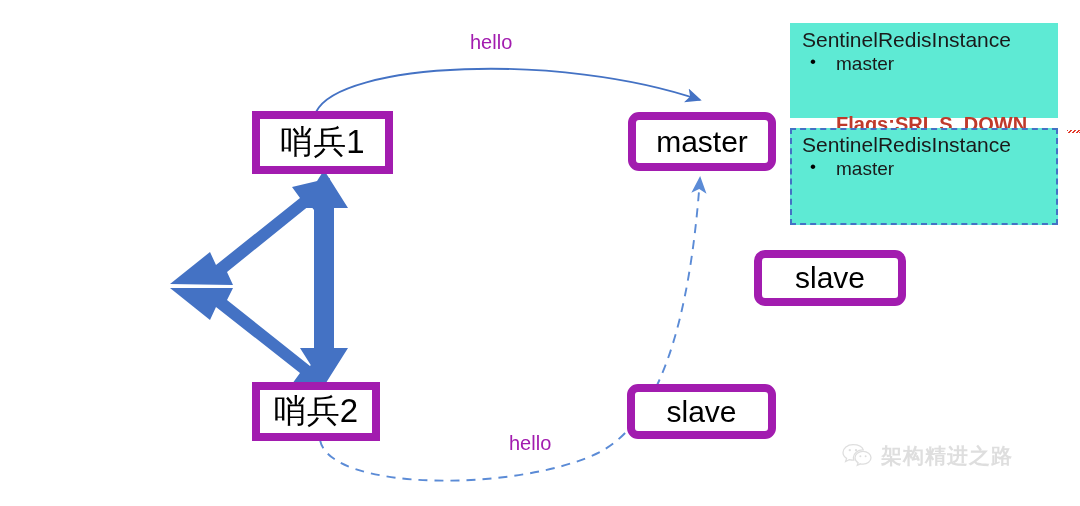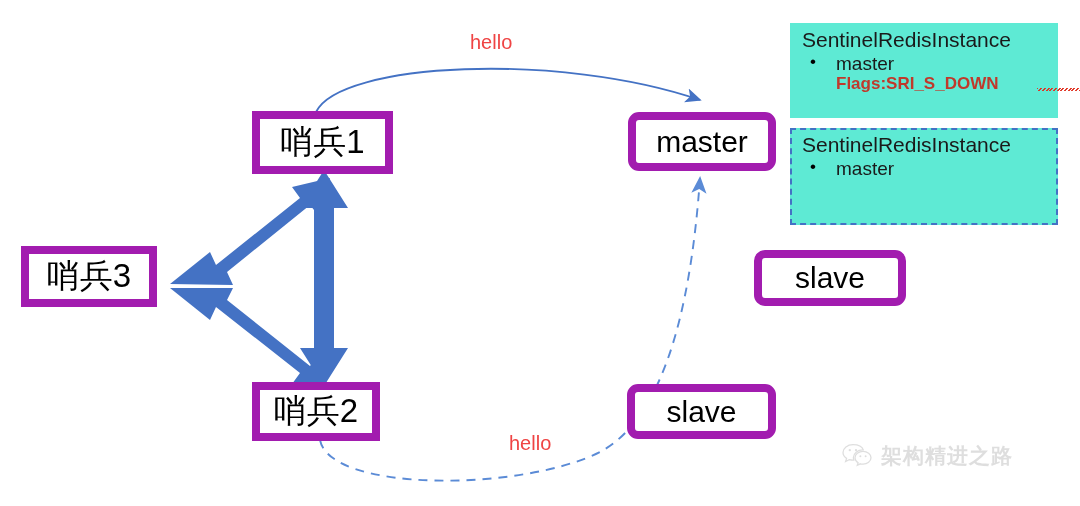--- a/index.html
+++ b/index.html
@@ -88,28 +88,29 @@
   }
   .callout-list li::before {
     content: "\2022";
     position: absolute;
     left: 8px;
     top: -1px;
     font-size: 17px;
     color: #000000;
   }
   .callout-flag {
-    font-size: 17px;
+    font-size: 20px;
     font-weight: bold;
     color: #C0392B;
     line-height: 1.2;
     padding-left: 34px;
     white-space: nowrap;
     position: relative;
     display: block;
+    margin-top: 38px;
   }
   .callout-flag > span,
   .callout-title > span {
     position: relative;
     display: inline-block;
   }
 
   
   .squiggle {
     position: absolute;
@@ -122,21 +123,21 @@
         #e03020 0px, #e03020 1.4px,
         transparent 1.4px, transparent 2.6px);
     opacity: 0.95;
   }
   .squiggle.thin { bottom: -2px; height: 3px; }
 
   
   .edge-label {
     position: absolute;
     font-size: 20px;
-    color: #ef4444;
+    color: #a21caf;
     z-index: 5;
     white-space: nowrap;
   }
 
   
   #watermark {
     position: absolute;
     display: flex;
     align-items: center;
     gap: 7px;
@@ -187,23 +188,20 @@
 
     <path d="M 316,112 C 340,62 560,52 700,100" fill="none" stroke="#4472C4" stroke-width="1.8" marker-end="url(#thinHead)"></path>
 
     <path d="M 320,440 C 330,492 520,492 600,452 C 660,420 690,320 700,178" fill="none" stroke="#5B8BD6" stroke-width="1.9" stroke-dasharray="9 7" marker-end="url(#dashHead)"></path>
   </svg>
 
   <div class="node sentinel" style="left:252px; top:111px; width:141px; height:63px;">
     <span>哨兵1</span>
   </div>
 
-  <div class="node sentinel" style="left:21px; top:246px; width:136px; height:61px;">
-    <span>哨兵3</span>
-  </div>
 
   <div class="node sentinel" style="left:252px; top:382px; width:128px; height:59px;">
     <span>哨兵2</span>
   </div>
 
   <div class="node redis" style="left:628px; top:112px; width:148px; height:59px;">
     <span>master</span>
   </div>
 
   <div class="node redis" style="left:754px; top:250px; width:152px; height:56px;">

